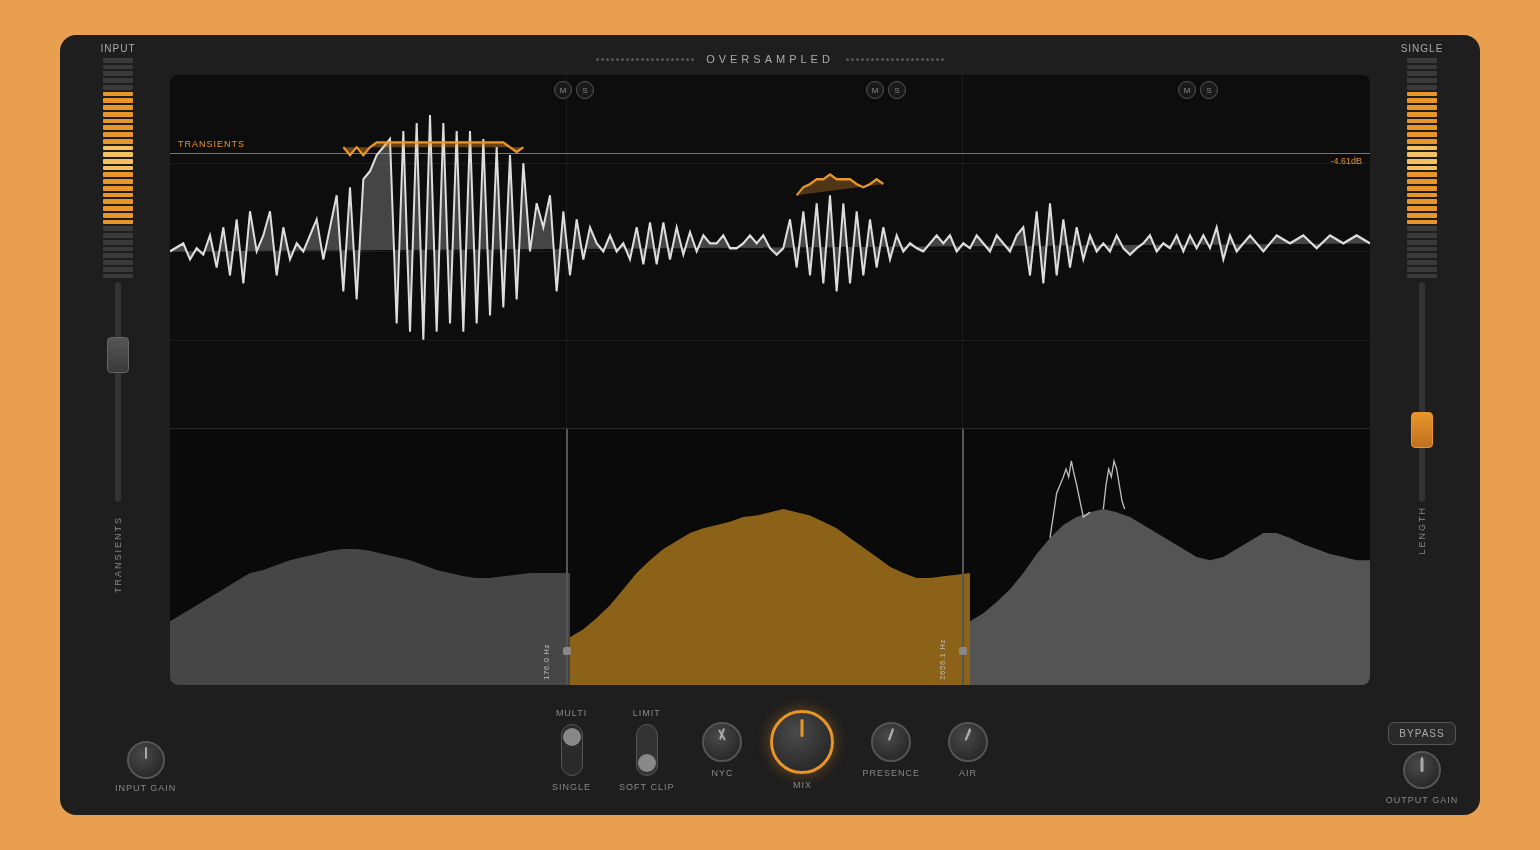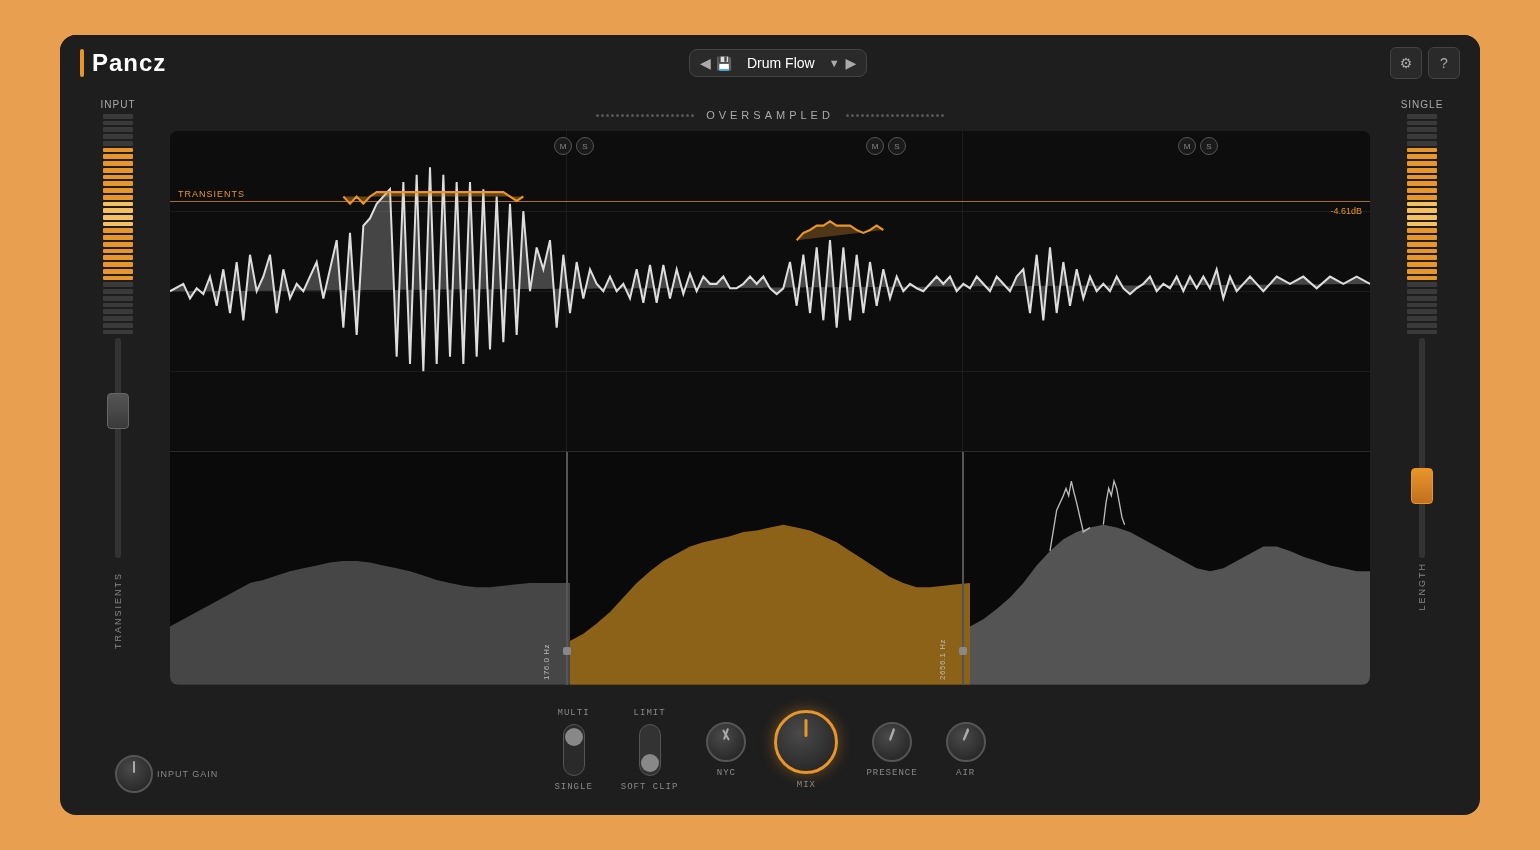--- a/index.html
+++ b/index.html
@@ -282,21 +282,20 @@
     }
     
     .bottom-controls {
       height: 130px;
       display: flex;
       align-items: center;
       justify-content: center;
       gap: 28px;
       padding: 24px 0;
       flex-shrink: 0;
-      font-family: Liberation Mono, monospace;
     }
     .control-group {
       display: flex;
       flex-direction: column;
       align-items: center;
       gap: 6px;
     }
     .control-label {
       color: #888;
       font-size: 9px;
@@ -423,41 +422,20 @@
       font-size: 9px;
       text-transform: uppercase;
       letter-spacing: 1px;
     }
   </style>
 </head>
 <body>
 
 <div class="plugin-container">
 
-  <div class="top-bar">
-    <div class="logo">
-      <div class="logo-bar"></div>
-      <span class="logo-text">Pancz</span>
-    </div>
-    <div class="preset-nav">
-      <span class="nav-arrow">◀</span>
-      <span class="preset-icon">💾</span>
-      <span class="preset-name">Drum Flow</span>
-      <span class="preset-dropdown">▼</span>
-      <span class="nav-arrow">▶</span>
-    </div>
-    <div class="top-right-btns">
-      <div class="icon-btn">
-        <span>⚙</span>
-      </div>
-      <div class="icon-btn">
-        <span>?</span>
-      </div>
-    </div>
-  </div>
 
   <div class="main-content">
 
     <div class="left-side">
       <span class="input-label">INPUT</span>
 
       <div class="vu-meter">
         <div class="vu-segment vu-inactive"></div>
         <div class="vu-segment vu-inactive"></div>
         <div class="vu-segment vu-inactive"></div>
@@ -702,25 +680,33 @@
         <div class="vu-segment vu-inactive"></div>
       </div>
 
       <div style="position:relative; width:24px; height:220px; display:flex; align-items:center; flex-direction:column;">
         <div style="width:6px; height:100%; background:#333; border-radius:3px; position:relative;">
           <div style="position:absolute; width:22px; height:36px; background:linear-gradient(180deg,#E8952A,#c07020); border-radius:4px; left:-8px; top:130px; border:1px solid #E8952A; cursor:pointer;"></div>
         </div>
       </div>
       <span class="length-label">LENGTH</span>
 
+      <div style="margin-top:auto; display:flex; flex-direction:column; align-items:center; gap:6px; padding-bottom:10px;">
+        <div class="bypass-btn">BYPASS</div>
+        <div class="knob" style="width:38px;height:38px;border-radius:50%;background:radial-gradient(circle at 40% 35%,#4a4a4a,#1e1e1e);border:2px solid #555;position:relative;cursor:pointer;">
+          <div style="position:absolute;width:2px;height:12px;background:#aaa;border-radius:2px;top:4px;left:50%;transform:translateX(-50%);"></div>
+        </div>
+        <span class="output-gain-label">OUTPUT
+GAIN</span>
+      </div>
     </div>
 
   </div>
 
-  <div style="position:absolute; bottom:22px; left:55px; display:flex; flex-direction:row; align-items:center; gap:4px;">
+  <div style="position:absolute; bottom:22px; left:55px; display:flex; flex-direction:column; align-items:center; gap:4px;">
     <div style="width:38px;height:38px;border-radius:50%;background:radial-gradient(circle at 40% 35%,#4a4a4a,#1e1e1e);border:2px solid #555;position:relative;cursor:pointer;">
       <div style="position:absolute;width:2px;height:12px;background:#aaa;border-radius:2px;top:4px;left:50%;transform:translateX(-50%);"></div>
     </div>
     <span style="color:#888;font-size:9px;text-transform:uppercase;letter-spacing:1px;text-align:center;">INPUT
 GAIN</span>
   </div>
 
 </div>
 
 </body></html>

